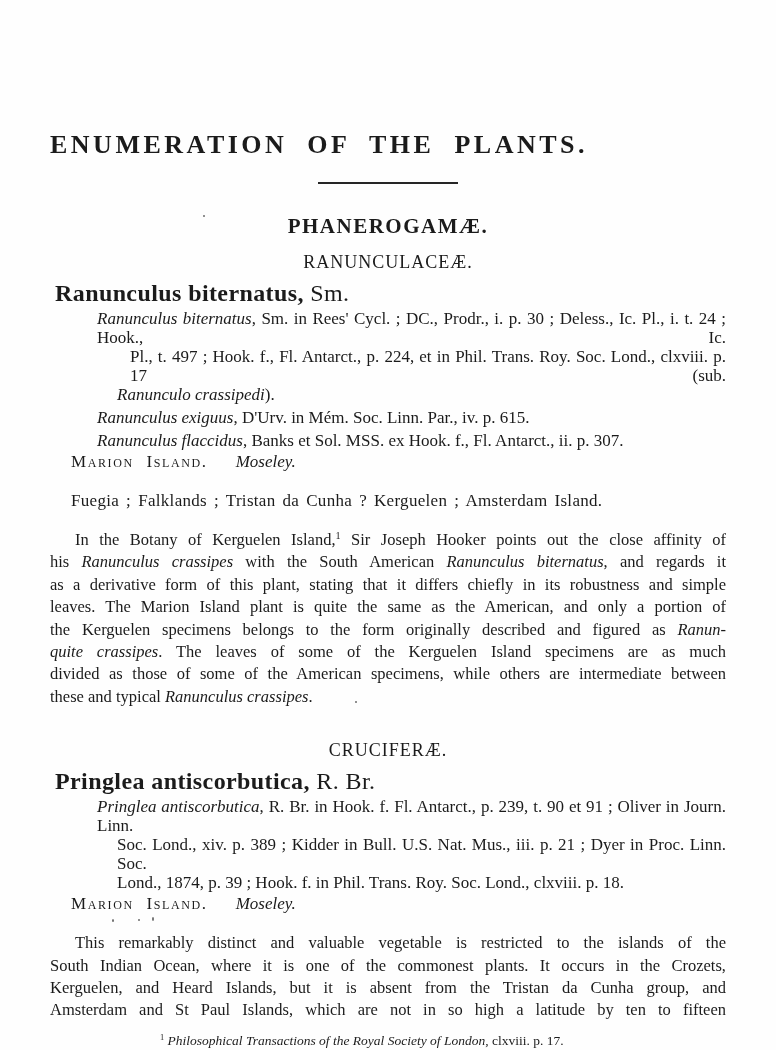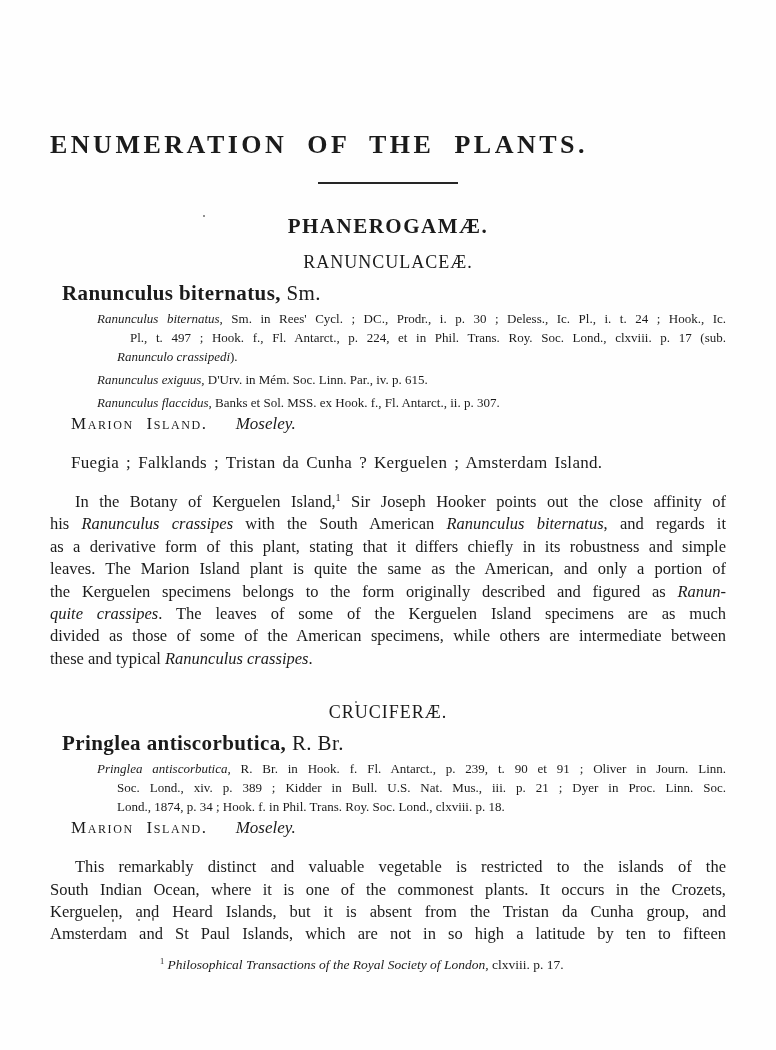--- a/index.html
+++ b/index.html
@@ -31,27 +31,27 @@
     letter-spacing: 1.5px; text-align: center; line-height: 22px;
   }
   .h-fam {
     margin: 15px 0 0 0;
     font-size: 18px; font-weight: normal;
     letter-spacing: 1px; text-align: center; line-height: 20px;
   }
   .h-cruc { margin-top: 32px; }
 
   .sp-head {
-    margin: 10px 0 0 12px;
-    font-size: 21px; line-height: 22px; letter-spacing: 0.4px;
+    margin: 10px 0 0 5px;
+    font-size: 24px; line-height: 22px; letter-spacing: 0.4px;
   }
 
   .citation {
     margin-top: 5px;
-    font-size: 13px; line-height: 19px;
+    font-size: 17px; line-height: 19px;
   }
   .citation + .citation { margin-top: 4px; }
 
   .locality { margin-top: 1px; font-size: 17px; line-height: 22px; }
   .dist     { margin-top: 4px; font-size: 17px; line-height: 22px; letter-spacing: 0.3px; word-spacing: 2.5px; }
 
   .para { margin-top: 9px; font-size: 16.5px; line-height: 22.4px; }
   .para-ranunculus { margin-top: 10px; }
 
   .footnote {
@@ -124,21 +124,21 @@
       <div class="tline"><span class="seg seg-n">these and typical </span><span class="seg seg-i">Ranunculus crassipes</span><span class="seg seg-n">.</span></div>
     </div>
 
   <h3 class="h-fam h-cruc">CRUCIFERÆ.</h3>
 
   <p class="sp-head"><span class="seg seg-b">Pringlea antiscorbutica,</span><span class="seg seg-n"> R. Br.</span></p>
 
   <div class="citation">
       <div class="tline ind-first just"><span class="seg seg-i">Pringlea antiscorbutica</span><span class="seg seg-n">, R. Br. in Hook. f. Fl. Antarct., p. 239, t. 90 et 91 ; Oliver in Journ. Linn.</span></div>
       <div class="tline ind-cont2 just"><span class="seg seg-n">Soc. Lond., xiv. p. 389 ; Kidder in Bull. U.S. Nat. Mus., iii. p. 21 ; Dyer in Proc. Linn. Soc.</span></div>
-      <div class="tline ind-cont2"><span class="seg seg-n">Lond., 1874, p. 34 ; Hook. f. in Phil. Trans. Roy. Soc. Lond., clxviii. p. 18.</span></div>
+      <div class="tline ind-cont2"><span class="seg seg-n">Lond., 1874, p. 39 ; Hook. f. in Phil. Trans. Roy. Soc. Lond., clxviii. p. 18.</span></div>
     </div>
 
   <p class="locality ind-side"><span class="seg seg-sc">Marion Island.</span><span class="seg seg-igap">Moseley.</span></p>
 
   <div class="para">
       <div class="tline ind-para just"><span class="seg seg-n">This remarkably distinct and valuable vegetable is restricted to the islands of the</span></div>
       <div class="tline just"><span class="seg seg-n">South Indian Ocean, where it is one of the commonest plants. It occurs in the Crozets,</span></div>
       <div class="tline just"><span class="seg seg-n">Kerguelen, and Heard Islands, but it is absent from the Tristan da Cunha group, and</span></div>
       <div class="tline just"><span class="seg seg-n">Amsterdam and St Paul Islands, which are not in so high a latitude by ten to fifteen</span></div>
     </div>

